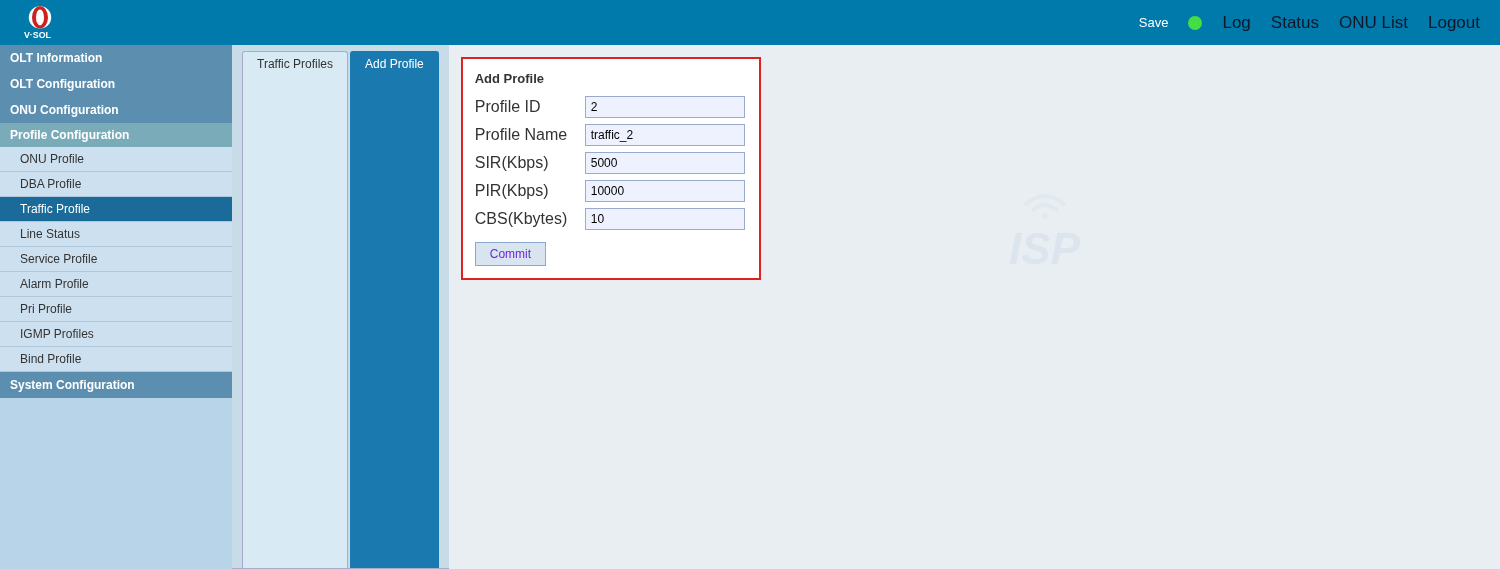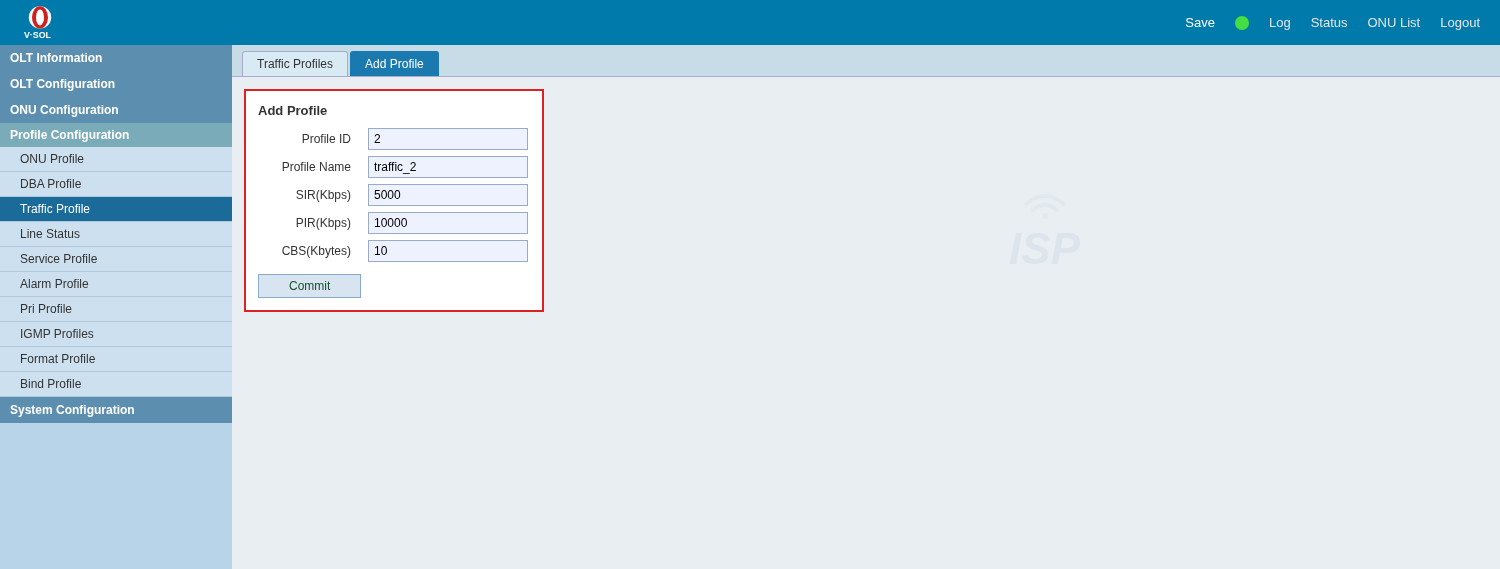--- a/index.html
+++ b/index.html
@@ -37,25 +37,25 @@
       cursor: pointer;
       font-size: 13px;
     }
     .status-dot {
       width: 14px;
       height: 14px;
       background: #44dd44;
       border-radius: 50%;
     }
     .header-link {
-      color: #e5e5e5;
+      color: #0f172a;
       cursor: pointer;
       background: none;
       border: none;
-      font-size: 13px;
+      font-size: 17px;
     }
 
     
     .layout {
       display: flex;
       height: calc(569px - 45px);
     }
 
     
     .sidebar {
@@ -90,21 +90,21 @@
       padding: 5px 10px;
       font-size: 12px;
       font-weight: bold;
       cursor: pointer;
     }
 
     
     .main-content {
       flex: 1;
       display: flex;
-      flex-direction: column;
+      flex-direction: row;
       background: #e8eef2;
     }
 
     
     .tabs {
       display: flex;
       background: #c8dce8;
       padding: 6px 10px 0;
       gap: 2px;
       border-bottom: 1px solid #aac;
@@ -145,42 +145,41 @@
       color: #333;
     }
 
     .form-row {
       display: flex;
       align-items: center;
       margin-bottom: 6px;
     }
     .form-label {
       width: 110px;
-      font-size: 12px;
-      color: #333;
-      text-align: right;
-      padding-right: 17px;
+      font-size: 16px;
+      color: #333;
+      padding-right: 0;
     }
     .form-input {
       width: 160px;
       border: 1px solid #99aacc;
       padding: 3px 5px;
       font-size: 12px;
       background: #eef2ff;
       outline: none;
     }
 
     .commit-btn {
       background: #d8e4f0;
       border: 1px solid #88aacc;
-      padding: 4px 30px;
+      padding: 4px 14px;
       font-size: 12px;
       cursor: pointer;
       margin-top: 6px;
-      color: #14532d;
+      color: #6d28d9;
     }
 
     
     .isp-watermark {
       position: absolute;
       right: 500px;
       top: 200px;
       opacity: 0.3;
       color: #6699bb;
       font-size: 48px;
@@ -222,21 +221,20 @@
     <div class="sidebar-section">ONU Configuration</div>
     <div class="sidebar-subsection">Profile Configuration</div>
     <div class="sidebar-item">ONU Profile</div>
     <div class="sidebar-item">DBA Profile</div>
     <div class="sidebar-item active">Traffic Profile</div>
     <div class="sidebar-item">Line Status</div>
     <div class="sidebar-item">Service Profile</div>
     <div class="sidebar-item">Alarm Profile</div>
     <div class="sidebar-item">Pri Profile</div>
     <div class="sidebar-item">IGMP Profiles</div>
-    <div class="sidebar-item">Format Profile</div>
     <div class="sidebar-item">Bind Profile</div>
     <div class="sidebar-section">System Configuration</div>
   </div>
 
   <div class="main-content" style="position:relative;">
 
     <div class="tabs">
       <div class="tab">Traffic Profiles</div>
       <div class="tab active">Add Profile</div>
     </div>

